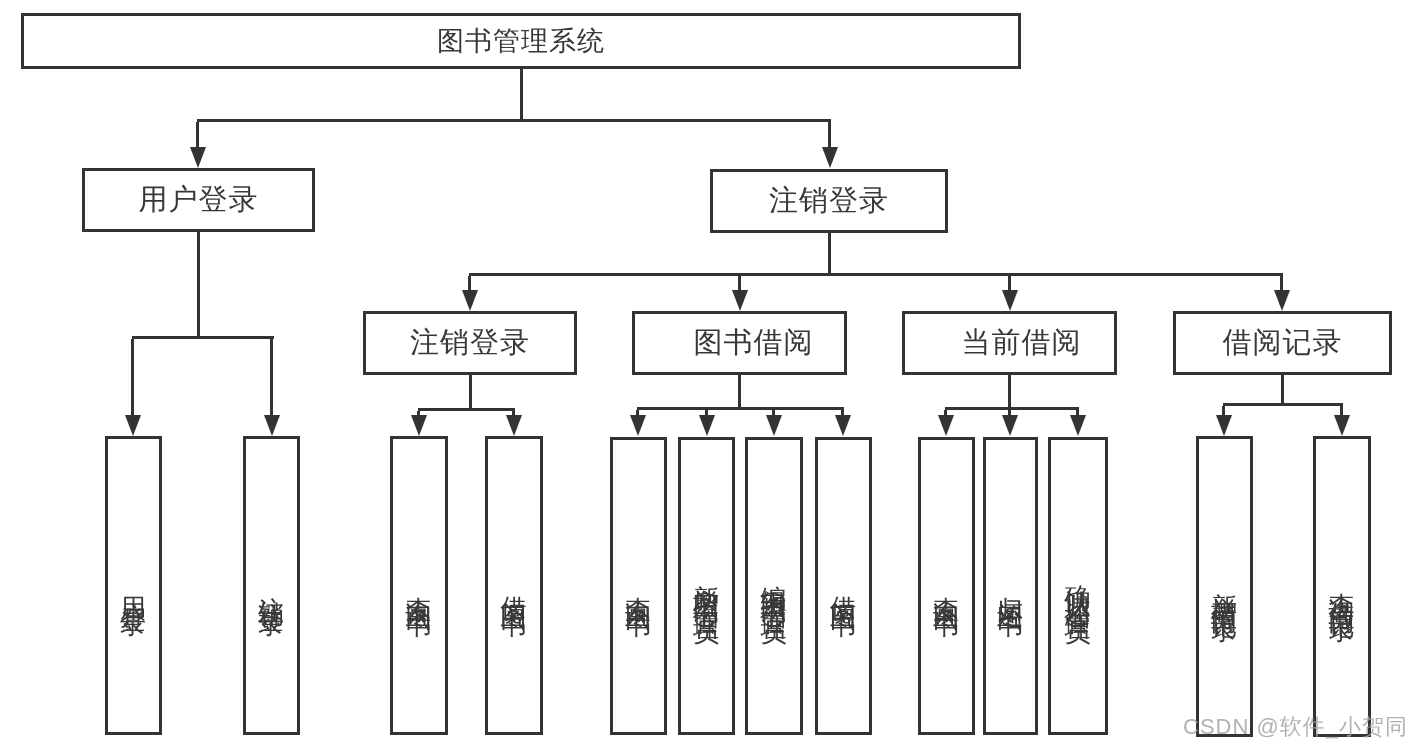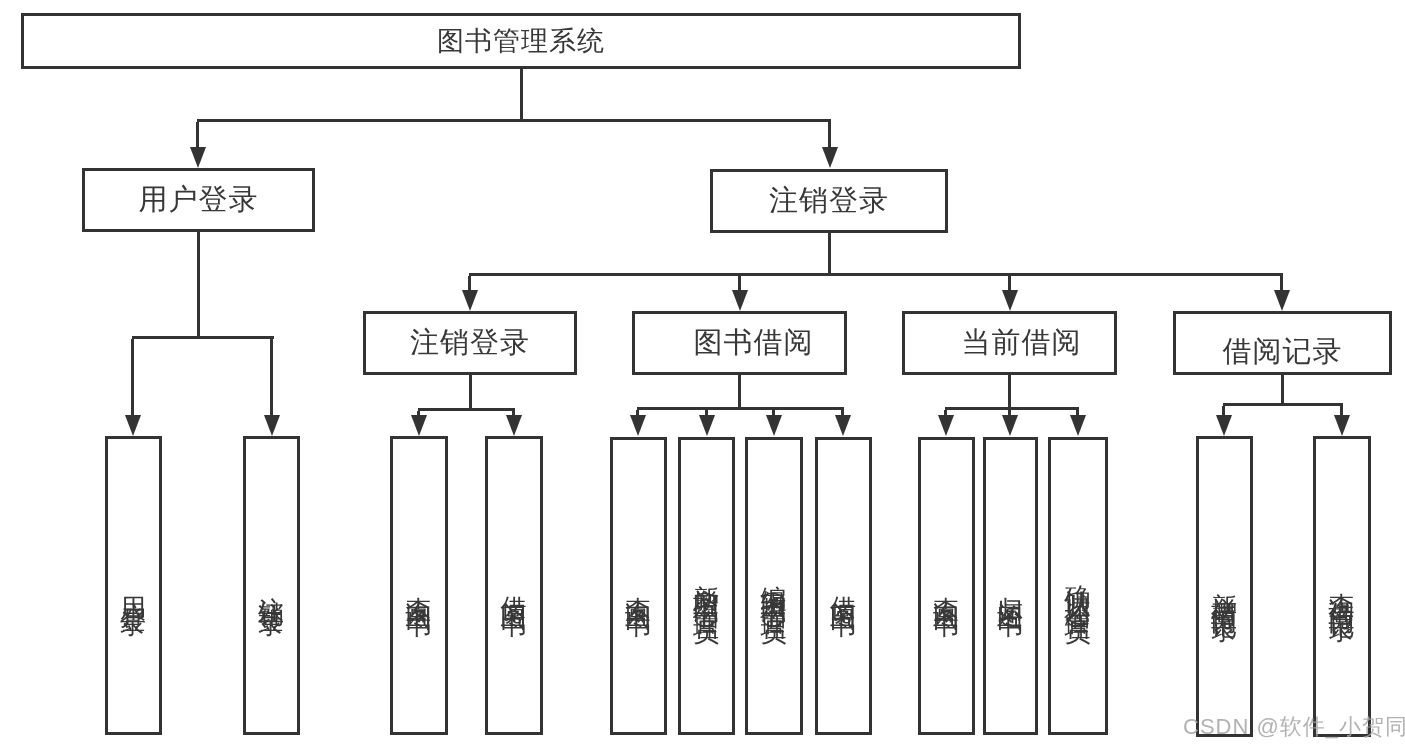--- a/index.html
+++ b/index.html
@@ -92,21 +92,21 @@
 
   <div class="box" style="left:363px;top:311px;width:214px;height:64px;">
     <span class="hlabel">注销登录</span>
   </div>
   <div class="box" style="left:632px;top:311px;width:215px;height:64px;padding-left:28px;">
     <span class="hlabel">图书借阅</span>
   </div>
   <div class="box" style="left:902px;top:311px;width:215px;height:64px;padding-left:24px;">
     <span class="hlabel">当前借阅</span>
   </div>
-  <div class="box" style="left:1173px;top:311px;width:219px;height:64px;align-items:flex-end;">
+  <div class="box" style="left:1173px;top:311px;width:219px;height:64px;">
     <span class="hlabel">借阅记录</span>
   </div>
 
   <div class="v" style="left:469px;top:375px;height:36px;"></div>
   <div class="h" style="left:418px;top:408px;width:97px;"></div>
   <div class="arrow" style="left:411px;top:411px;height:25px;"></div>
   <div class="arrow" style="left:506px;top:411px;height:25px;"></div>
 
   <div class="v" style="left:738px;top:375px;height:35px;"></div>
   <div class="h" style="left:637px;top:407px;width:207px;"></div>

